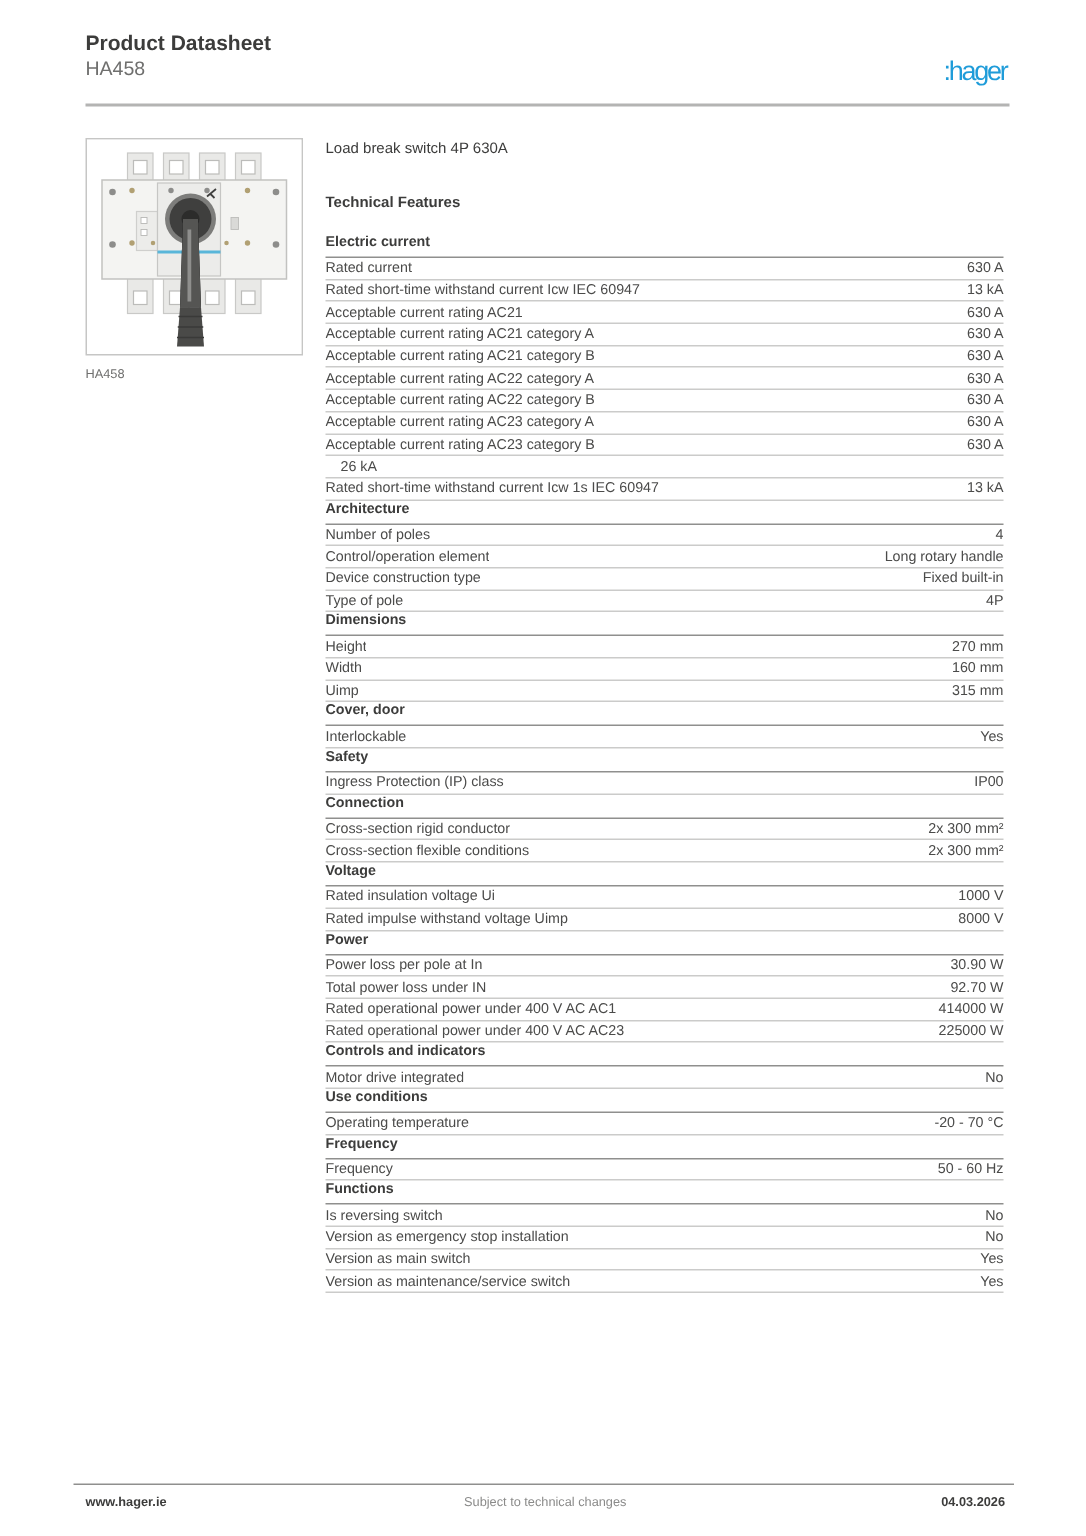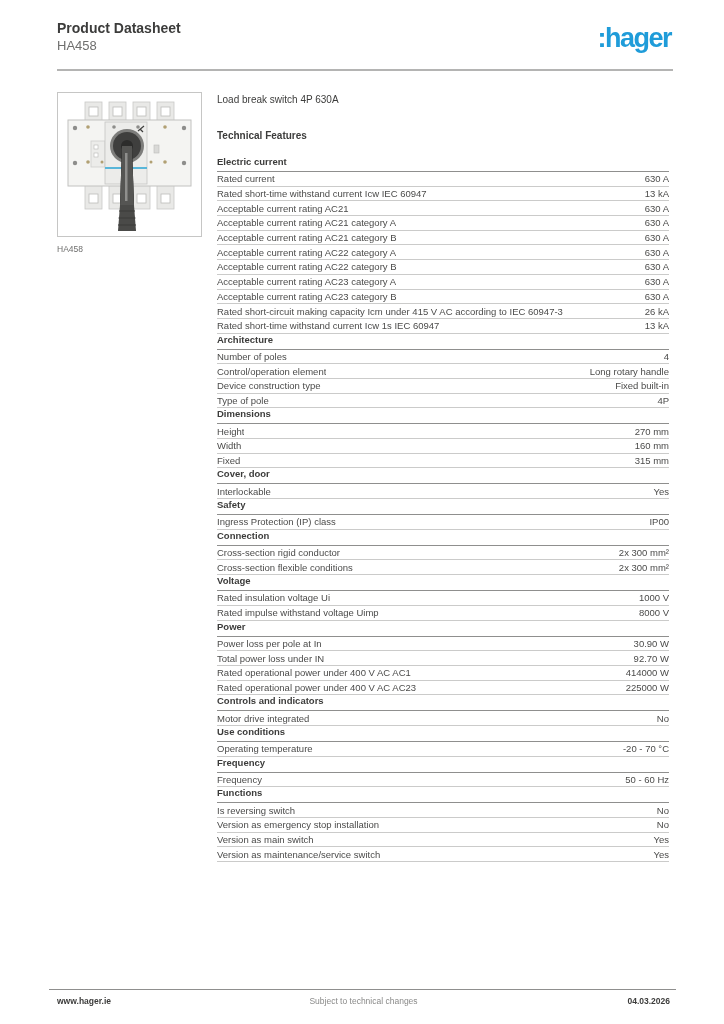--- a/index.html
+++ b/index.html
@@ -17,25 +17,25 @@
   .header {
     position: absolute;
     top: 20px; left: 57px; right: 53px;
     display: flex;
     justify-content: space-between;
     align-items: flex-start;
   }
   .doc-title { font-size: 14px; font-weight: bold; color: #3c3c3b; line-height: 1.25; }
   .doc-subtitle { font-size: 13px; color: #6f6f6e; line-height: 1.3; }
   .logo {
-    font-size: 27px;
-    font-weight: bold;
+    font-size: 18px;
+    font-weight: normal;
     letter-spacing: -1.5px;
     line-height: 1;
-    margin-top: 5px;
+    margin-top: 18px;
   }
   .header-rule {
     position: absolute;
     top: 69px; left: 57px; width: 616px; height: 2px;
     background: #b4b4b3;
   }
 
   
   .content {
     position: absolute;
@@ -227,21 +227,20 @@
             </div>
             <div class="spec-row">
               <span class="spec-label">Acceptable current rating AC23 category A</span>
               <span class="spec-value">630 A</span>
             </div>
             <div class="spec-row">
               <span class="spec-label">Acceptable current rating AC23 category B</span>
               <span class="spec-value">630 A</span>
             </div>
             <div class="spec-row">
-              <span class="spec-label">Rated short-circuit making capacity Icm under 415 V AC according to IEC 60947-3</span>
               <span class="spec-value">26 kA</span>
             </div>
             <div class="spec-row">
               <span class="spec-label">Rated short-time withstand current Icw 1s IEC 60947</span>
               <span class="spec-value">13 kA</span>
             </div>
           </div>
           <div class="section">
             <div class="section-title">Architecture</div>
             <div class="spec-row">
@@ -265,21 +264,21 @@
             <div class="section-title">Dimensions</div>
             <div class="spec-row">
               <span class="spec-label">Height</span>
               <span class="spec-value">270 mm</span>
             </div>
             <div class="spec-row">
               <span class="spec-label">Width</span>
               <span class="spec-value">160 mm</span>
             </div>
             <div class="spec-row">
-              <span class="spec-label">Fixed</span>
+              <span class="spec-label">Uimp</span>
               <span class="spec-value">315 mm</span>
             </div>
           </div>
           <div class="section">
             <div class="section-title">Cover, door</div>
             <div class="spec-row">
               <span class="spec-label">Interlockable</span>
               <span class="spec-value">Yes</span>
             </div>
           </div>

